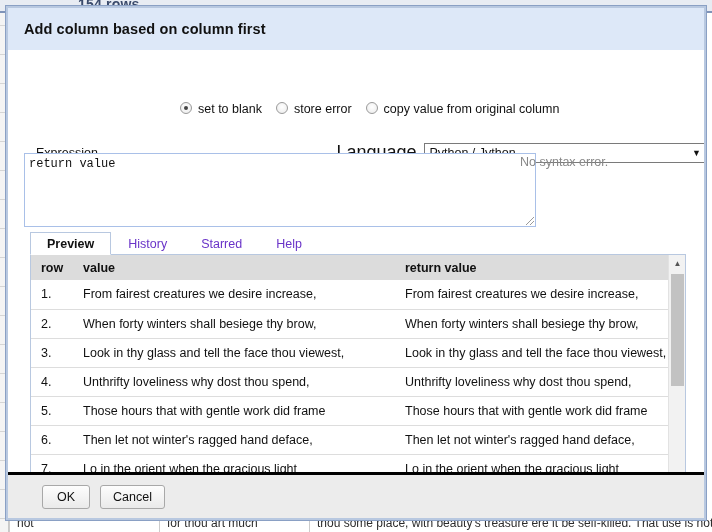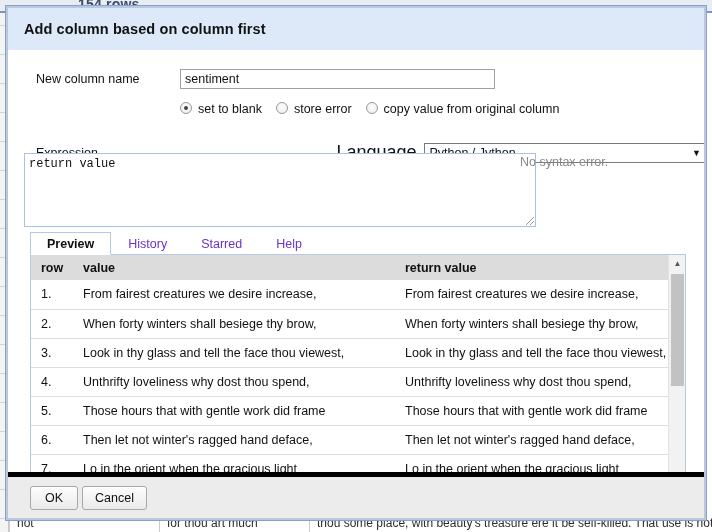--- a/index.html
+++ b/index.html
@@ -80,23 +80,23 @@
   #dialog-body {
     flex: 1 1 auto;
     background: #ffffff;
     position: relative;
     padding: 0;
     overflow: hidden;
   }
   #dialog-footer {
     height: 46px; flex: 0 0 46px;
     background: #ececec;
-    border-top: 5px solid #000000;
+    border-top: 3px solid #000000;
     display: flex; align-items: center;
-    padding-left: 22px; gap: 4px;
+    padding-left: 34px; gap: 10px;
   }
 
   
   .form-row {
     position: absolute;
     display: flex; align-items: center;
   }
   .field-label {
     font-size: 12.5px; color: #111111;
   }
@@ -330,24 +330,20 @@
 </div>
 
 <div id="dialog">
 
   <div id="dialog-header">
     <span id="dialog-title">Add column based on column first</span>
   </div>
 
   <div id="dialog-body">
 
-    <div class="form-row" id="row-colname">
-      <span class="field-label" id="label-colname">New column name</span>
-      <input id="input-colname" type="text" value="sentiment" style="">
-    </div>
 
     <div class="form-row" id="row-radios">
       <span class="radio-opt selected">
         <span class="radio-dot"></span>
         <span>set to blank</span>
       </span>
       <span class="radio-opt">
         <span class="radio-dot"></span>
         <span>store error</span>
       </span>

